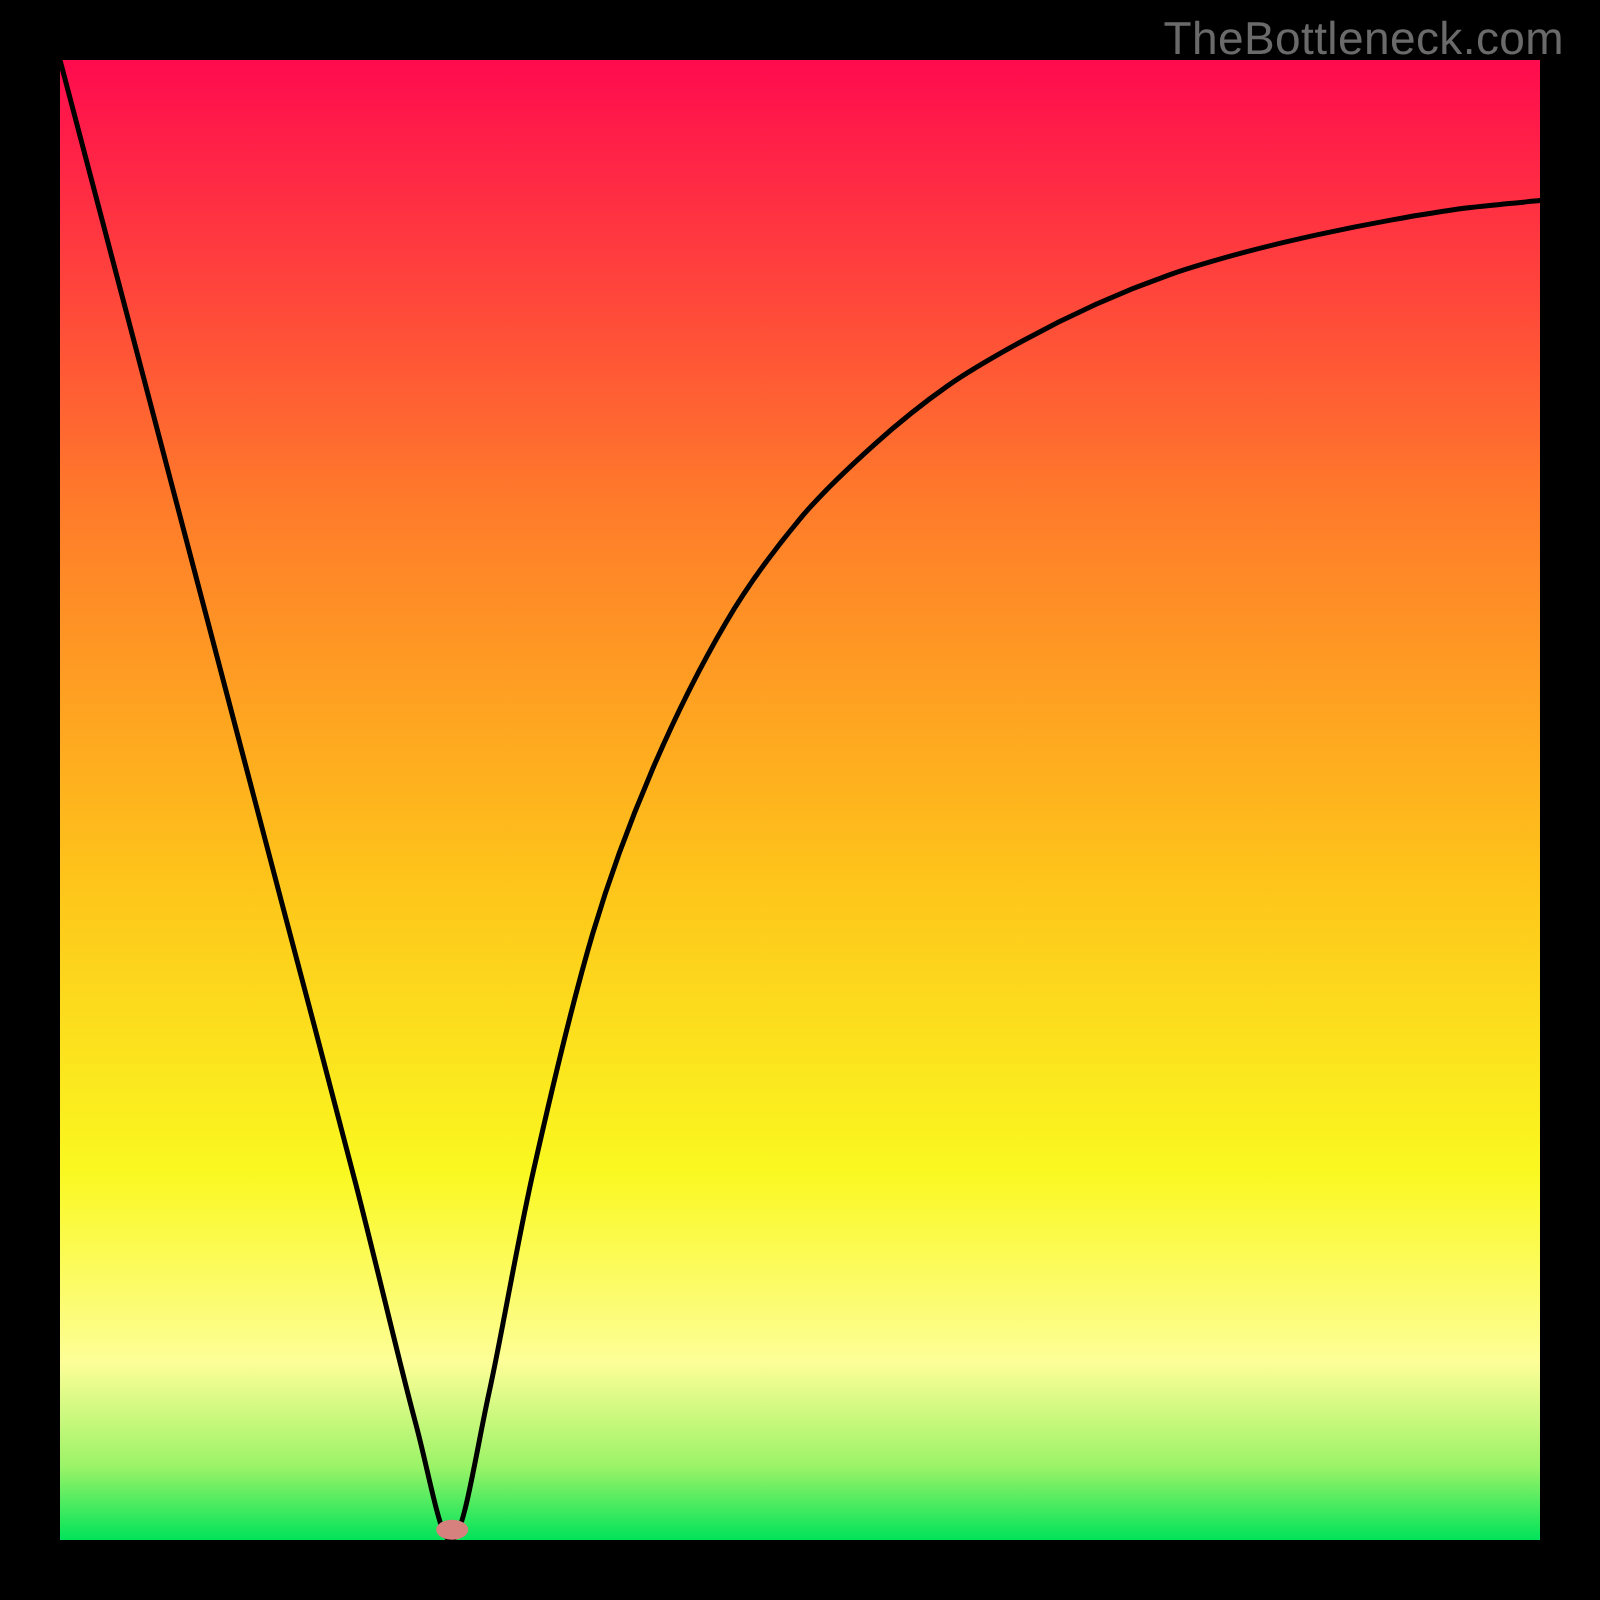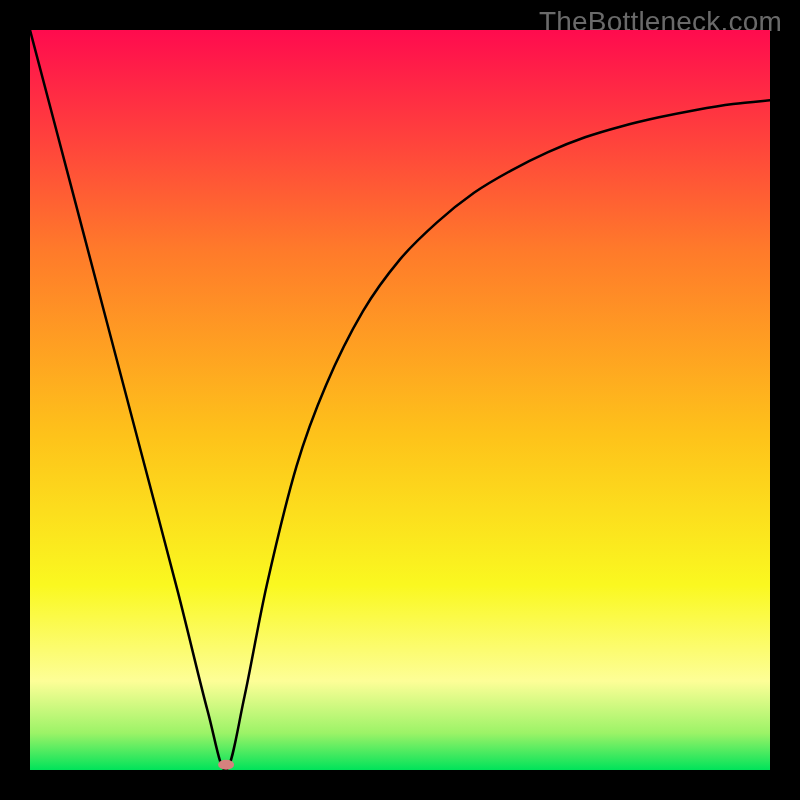--- a/index.html
+++ b/index.html
@@ -22,21 +22,21 @@
     left: 30px;
     top: 30px;
     width: 740px;
     height: 740px;
   }
   .attribution {
     position: absolute;
     top: 6px;
     right: 18px;
     color: #6a6a6a;
-    font-size: 28px;
+    font-size: 23px;
     font-weight: 500;
     letter-spacing: 0.2px;
   }
 </style>
 </head>
 <body>
 
 <div class="frame">
 
   <div class="attribution">TheBottleneck.com</div>

